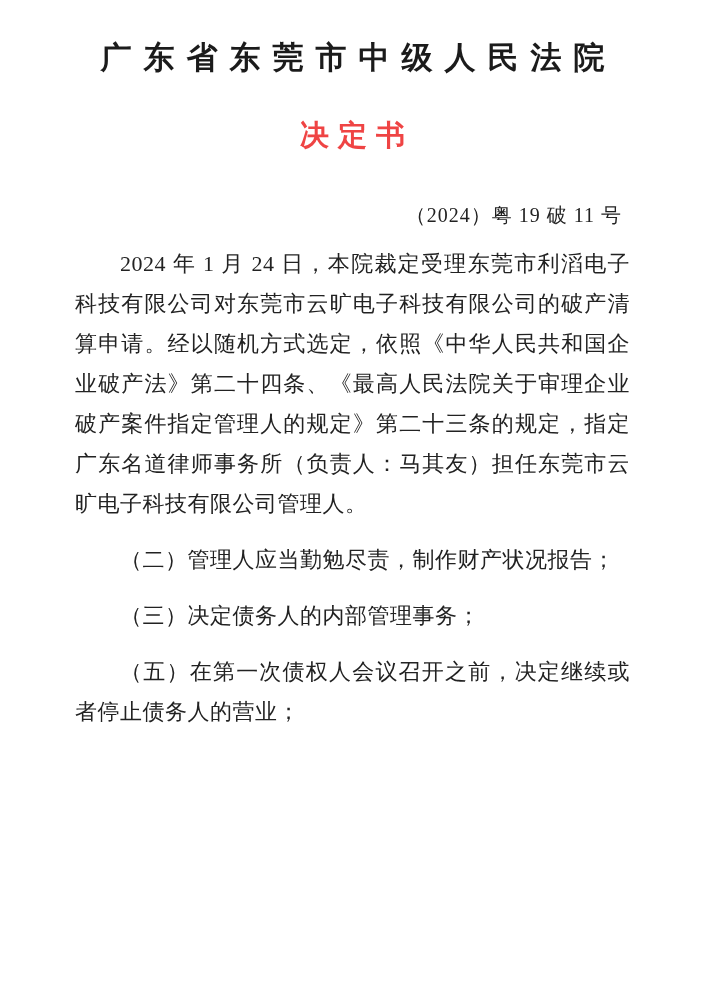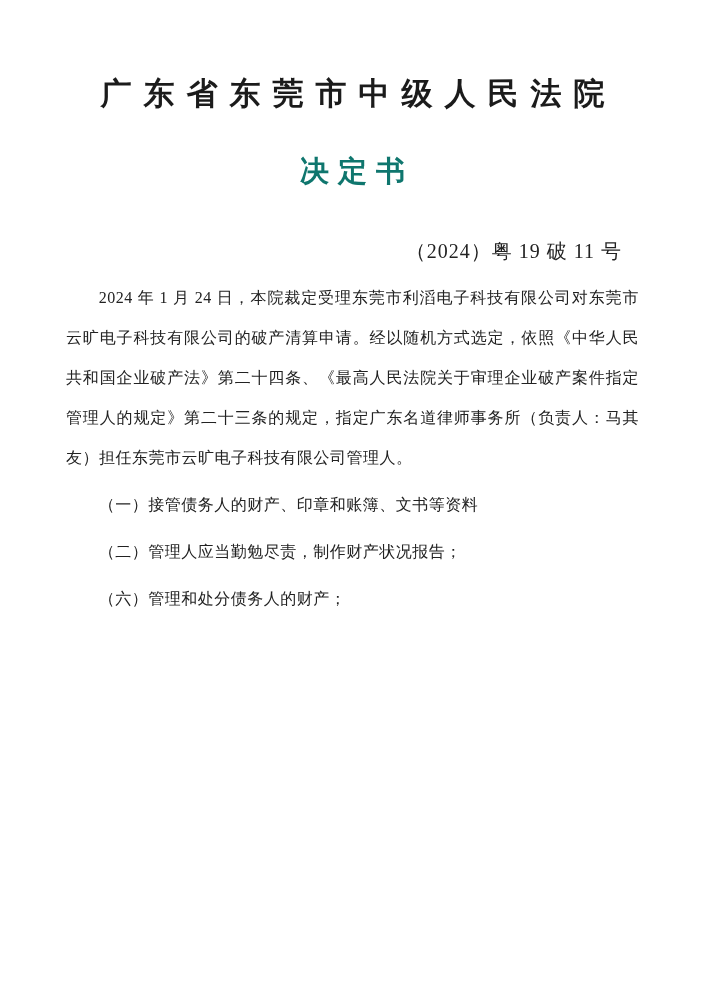--- a/index.html
+++ b/index.html
@@ -15,54 +15,54 @@
     color: #1e1e1e;
   }
   .page {
     box-sizing: border-box;
     width: 703px;
     height: 996px;
     padding: 0 57px 0 59px;
     background: #ffffff;
   }
   .court-name {
-    margin: 76px 0 0 0;
+    margin: 40px 0 0 0;
     font-size: 31px;
     font-weight: bold;
     line-height: 36px;
     text-align: center;
     letter-spacing: 12px;
     text-indent: 12px;
     white-space: nowrap;
     color: #1b1b1b;
   }
   .doc-type {
     margin: 42px 0 0 0;
     font-size: 29px;
     font-weight: bold;
     line-height: 34px;
     text-align: center;
     letter-spacing: 9px;
     text-indent: 9px;
-    color: #0f766e;
+    color: #ef4444;
   }
   .case-number {
     margin: 50px 24px 12px 0;
     font-size: 20px;
     line-height: 26px;
     text-align: right;
     letter-spacing: 1px;
     color: #222222;
   }
   .body-text {
     margin-top: 14px;
   }
   .body-text p {
-    margin: 7px;
-    font-size: 16px;
+    margin: 16px;
+    font-size: 22px;
     line-height: 40px;
     letter-spacing: 0.5px;
     text-align: justify;
     text-justify: inter-ideograph;
     text-indent: 2.05em;
     word-break: break-all;
     color: #222222;
   }
 </style>
 </head>
@@ -70,17 +70,17 @@
 
 <div class="page">
   <h1 class="court-name">广东省东莞市中级人民法院</h1>
 
   <h2 class="doc-type">决定书</h2>
 
   <div class="case-number">（2024）粤 19 破 11 号</div>
 
   <div class="body-text">
     <p>2024 年 1 月 24 日，本院裁定受理东莞市利滔电子科技有限公司对东莞市云旷电子科技有限公司的破产清算申请。经以随机方式选定，依照《中华人民共和国企业破产法》第二十四条、《最高人民法院关于审理企业破产案件指定管理人的规定》第二十三条的规定，指定广东名道律师事务所（负责人：马其友）担任东莞市云旷电子科技有限公司管理人。</p>
-    <p>（一）接管债务人的财产、印章和账簿、文书等资料</p>
     <p>（二）管理人应当勤勉尽责，制作财产状况报告；</p>
-    <p>（六）管理和处分债务人的财产；</p>
+    <p>（三）决定债务人的内部管理事务；</p>
+    <p>（五）在第一次债权人会议召开之前，决定继续或者停止债务人的营业；</p>
   </div>
 </div>
 
 </body></html>

